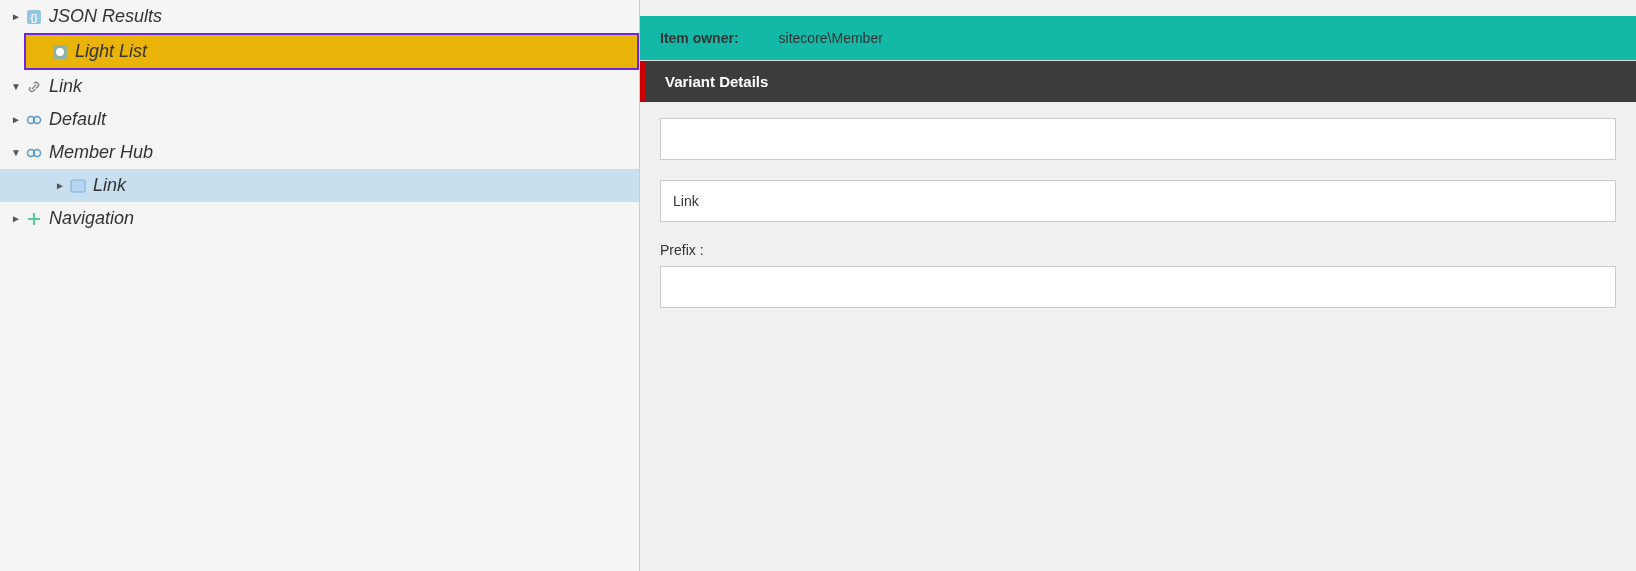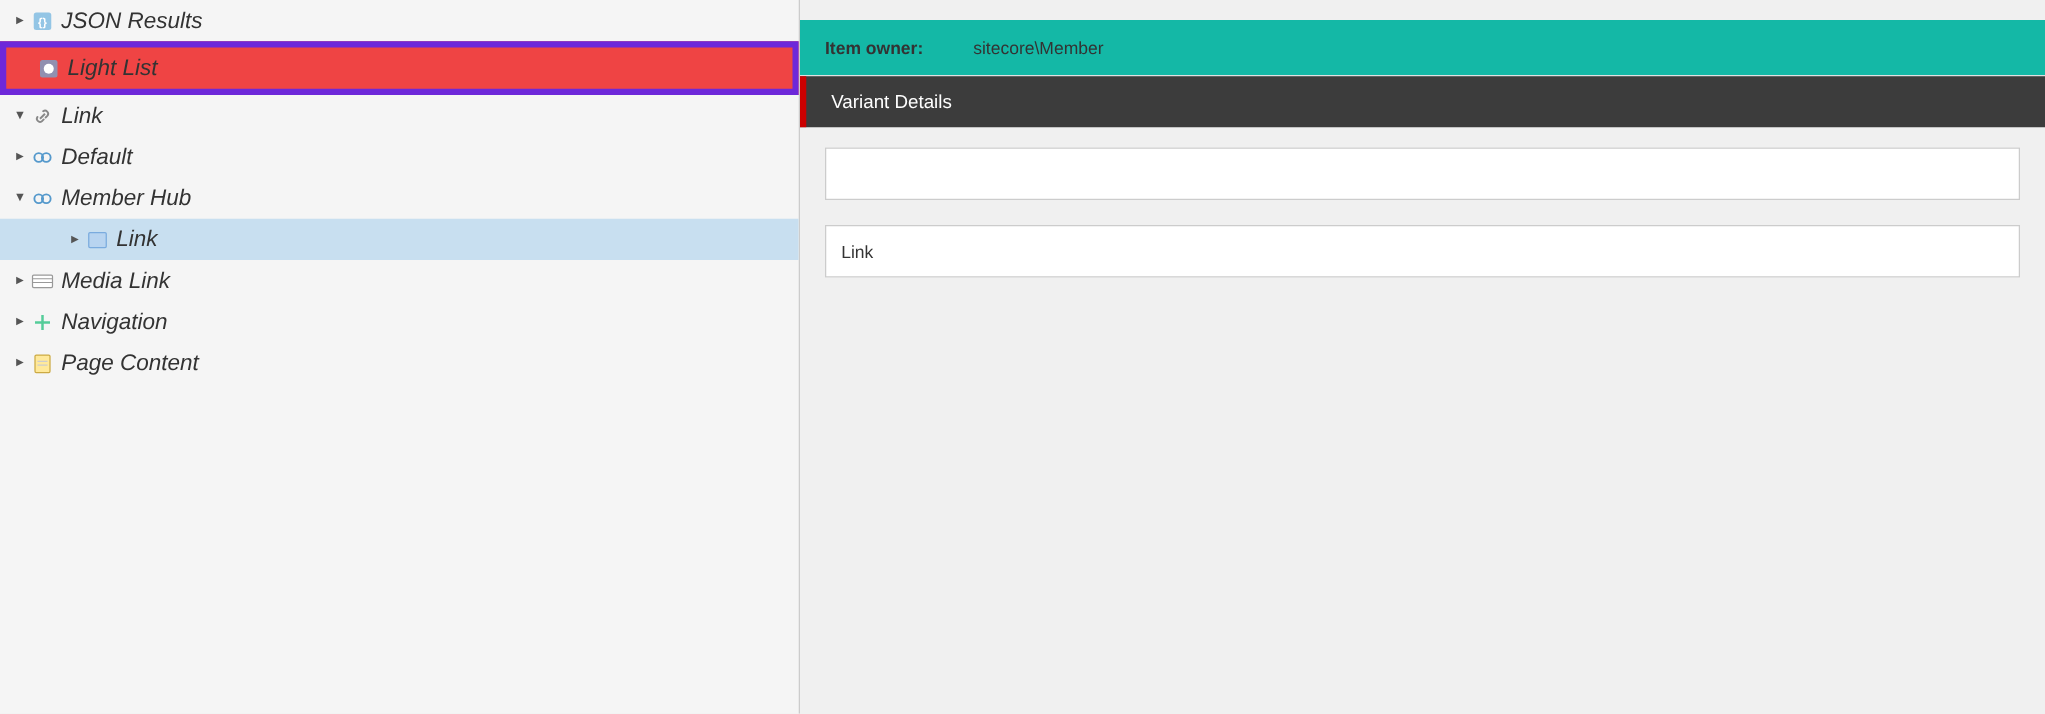--- a/index.html
+++ b/index.html
@@ -27,22 +27,23 @@
       padding: 6px 8px;
       cursor: pointer;
       user-select: none;
       color: #333;
       white-space: nowrap;
     }
     .tree-item.selected {
       background: #c8dff0;
     }
     .tree-item.highlighted {
-      background: #ef4444;
-      border: 5px solid #6d28d9;
+      background: #eab308;
+      border: 2px solid #6d28d9;
+      margin-left: 24px;
     }
 
     .arrow {
       display: inline-flex;
       align-items: center;
       justify-content: center;
       width: 16px;
       height: 16px;
       flex-shrink: 0;
       color: #555;
@@ -100,21 +101,21 @@
     .owner-value {
       color: #333;
       font-size: 14px;
     }
 
     .section-header {
       display: flex;
       align-items: flex-start;
       background: #3c3c3c;
       color: white;
-      font-weight: normal;
+      font-weight: bold;
       font-size: 15px;
       padding: 12px 20px;
       border-left: 5px solid #c00;
     }
 
     .form-section {
       padding: 16px 20px;
       background: #f0f0f0;
     }
 
@@ -214,56 +215,35 @@
         <svg width="18" height="18" viewBox="0 0 18 18">
           <rect x="2" y="3" width="14" height="12" rx="1" fill="#b8d4f0" stroke="#7aabde" stroke-width="1"></rect>
         </svg>
       </span>
       <span class="tree-label">Link</span>
     </div>
     <div class="tree-item indent-0">
       <span class="arrow collapsed"></span>
       <span class="tree-icon">
         <svg width="18" height="18" viewBox="0 0 18 18">
-          <rect x="1" y="4" width="16" height="10" rx="1" fill="white" stroke="#999" stroke-width="1"></rect>
-          <line x1="1" y1="7" x2="17" y2="7" stroke="#999" stroke-width="0.8"></line>
-          <line x1="1" y1="10" x2="17" y2="10" stroke="#999" stroke-width="0.8"></line>
-        </svg>
-      </span>
-      <span class="tree-label">Media Link</span>
-    </div>
-    <div class="tree-item indent-0">
-      <span class="arrow collapsed"></span>
-      <span class="tree-icon">
-        <svg width="18" height="18" viewBox="0 0 18 18">
           <line x1="9" y1="3" x2="9" y2="15" stroke="#5c9" stroke-width="2"></line>
           <line x1="3" y1="9" x2="15" y2="9" stroke="#5c9" stroke-width="2"></line>
         </svg>
       </span>
       <span class="tree-label">Navigation</span>
-    </div>
-    <div class="tree-item indent-0">
-      <span class="arrow collapsed"></span>
-      <span class="tree-icon">
-        <svg width="18" height="18" viewBox="0 0 18 18">
-          <rect x="3" y="2" width="12" height="14" rx="1" fill="#ffe99a" stroke="#ccaa44" stroke-width="1"></rect>
-          <line x1="5" y1="7" x2="13" y2="7" stroke="#ccc" stroke-width="1"></line>
-          <line x1="5" y1="10" x2="13" y2="10" stroke="#ccc" stroke-width="1"></line>
-        </svg>
-      </span>
-      <span class="tree-label">Page Content</span>
     </div>
   </div>
 
 <div class="right-panel">
   <div class="item-owner-row">
     <span class="owner-label">Item owner:</span>
     <span class="owner-value">sitecore\Member</span>
   </div>
   <div class="section-header">
     <span>Variant Details</span>
   </div>
   <div class="form-section">
 
   <div class="form-field"><input type="text" class="field-input" style=""></div>
       <div class="form-field"><input type="text" class="field-input" value="Link" style=""></div>
+      <div class="form-field"><p class="field-label">Prefix <span class="shared"></span>:</p><input type="text" class="field-input" style=""></div>
     </div>
 </div>
 
 </body></html>

